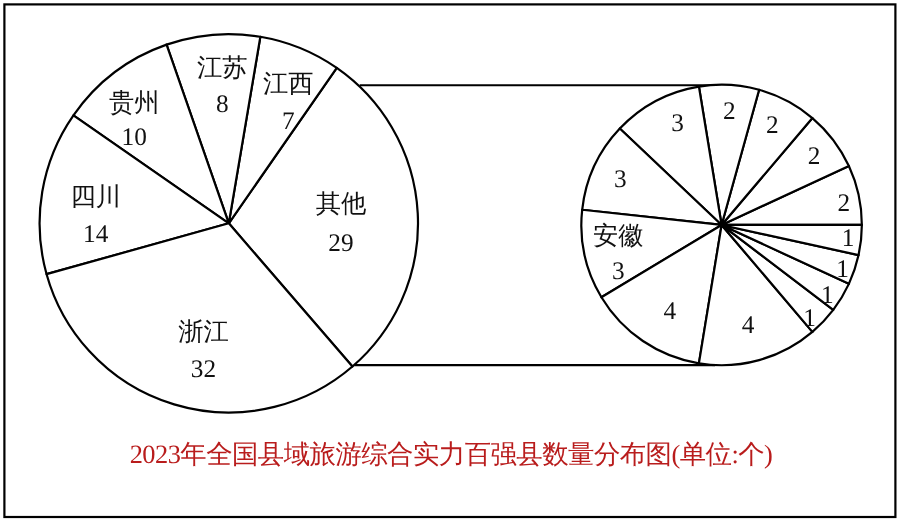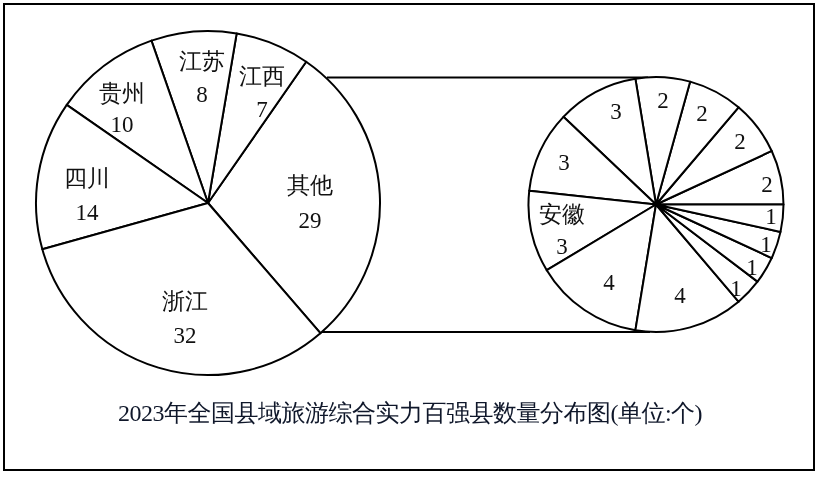--- a/index.html
+++ b/index.html
@@ -4,21 +4,21 @@
 <style>
   html, body { margin: 0; padding: 0; background: #ffffff; }
   body { width: 820px; height: 477px; overflow: hidden; position: relative;
          font-family: "Liberation Serif", "DejaVu Serif", serif; }
   #frame { position: absolute; left: 3px; top: 3px; width: 812px; height: 468px;
            border: 2px solid #000; box-sizing: border-box; }
   svg { position: absolute; left: 0; top: 0; }
   .slice { fill: #ffffff; stroke: #000; stroke-width: 2; stroke-linejoin: round; }
   .lbl { font-family: "Liberation Serif", "DejaVu Serif", serif; font-size: 23px; fill: #111; text-anchor: middle; }
   .caption { position: absolute; left: 0; top: 397px; width: 820px; text-align: center;
-             font-family: "Liberation Serif", "DejaVu Serif", serif; font-size: 24px; color: #0f172a; letter-spacing: -0.5px; }
+             font-family: "Liberation Serif", "DejaVu Serif", serif; font-size: 24px; color: #b91c1c; letter-spacing: -0.5px; }
 </style>
 </head>
 <body>
 
 <div id="frame"></div>
 
 <svg id="chart" width="820" height="477" viewBox="0 0 820 477">
   <g id="main-pie">
       <path d="M208,203 L320.39,333.20 A172,172 0 0 0 306.16,61.76 Z" class="slice"></path>
       <text x="310" y="193" class="lbl">其他</text>

